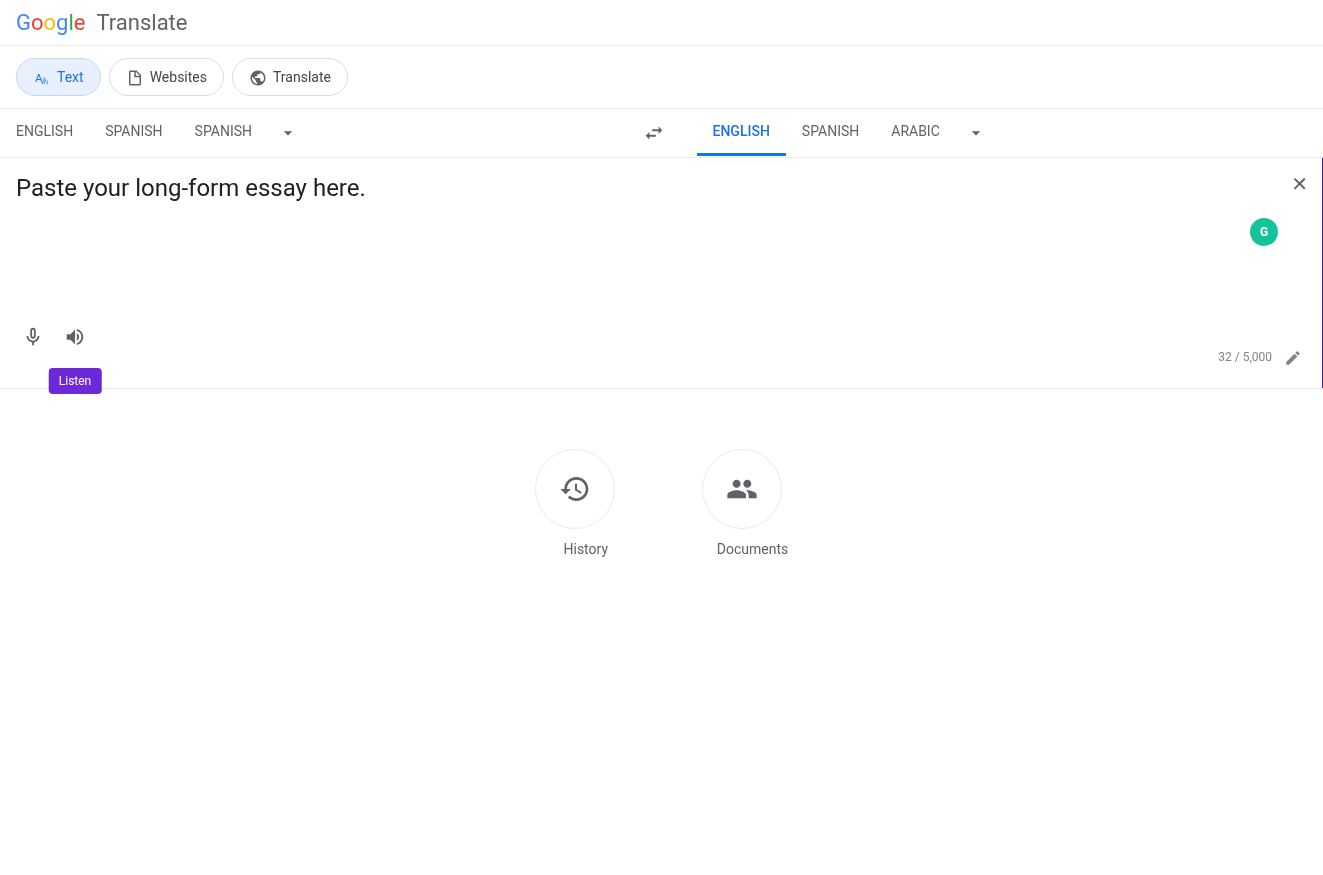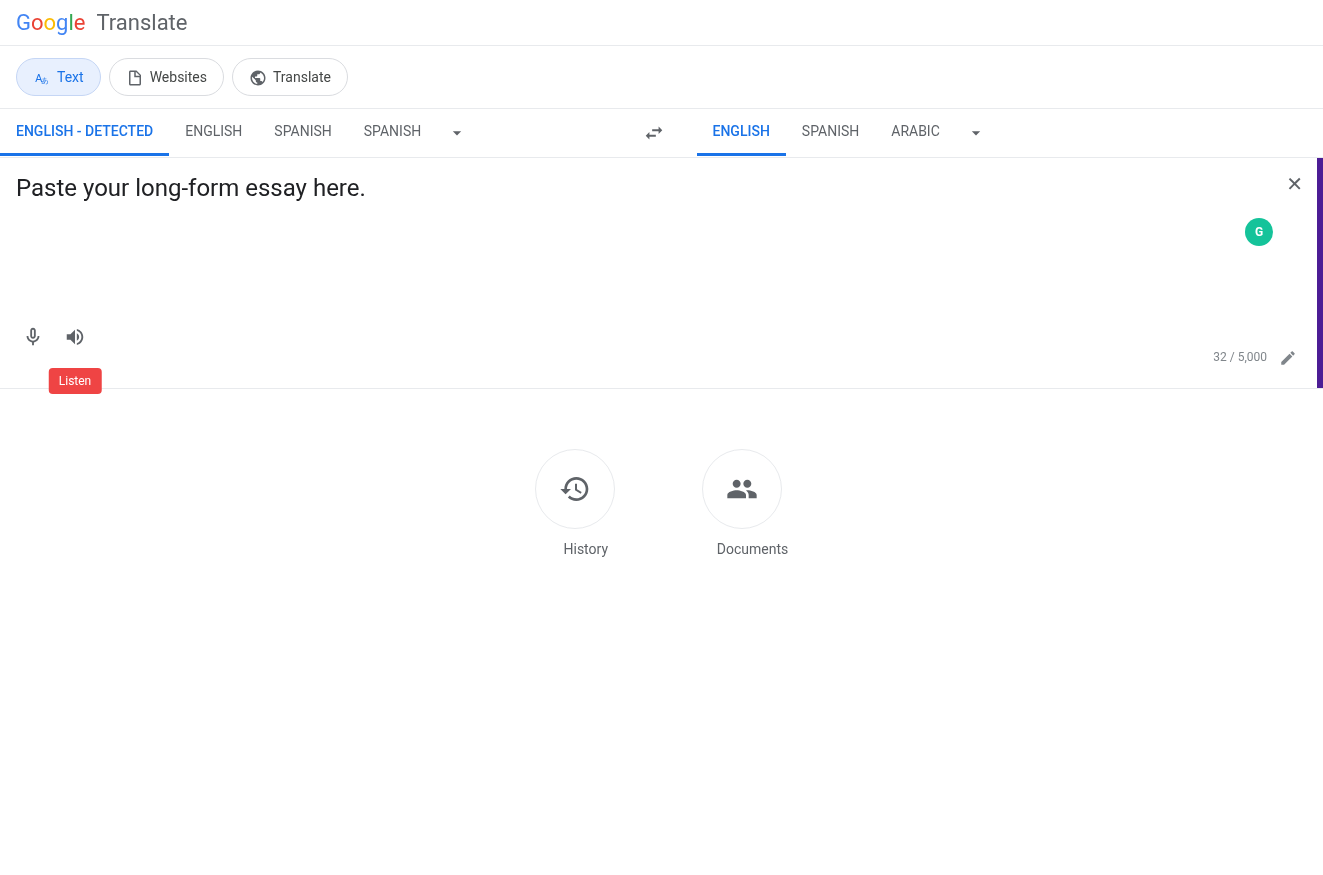--- a/index.html
+++ b/index.html
@@ -27,35 +27,35 @@
     .lang-bar { display: flex; align-items: center; border-bottom: 1px solid #e8eaed; padding: 0; }
     .lang-bar-left { display: flex; align-items: center; flex: 1; }
     .lang-bar-right { display: flex; align-items: center; flex: 1; padding-left: 16px; }
     .lang-tab { padding: 14px 16px; font-size: 14px; cursor: pointer; color: #5f6368; border-bottom: 3px solid transparent; white-space: nowrap; }
     .lang-tab.active { color: #1a73e8; border-bottom: 3px solid #1a73e8; font-weight: 500; }
     .lang-more { padding: 14px 10px; cursor: pointer; color: #5f6368; display: flex; align-items: center; }
     .swap-btn { padding: 10px 16px; cursor: pointer; color: #5f6368; display: flex; align-items: center; font-size: 18px; }
 
     
     .translation-area { display: flex; border-bottom: 1px solid #e8eaed; min-height: 220px; }
-    .source-panel { flex: 1; border-right: 6px solid #4c1d95; display: flex; flex-direction: column; padding: 16px; position: relative; }
+    .source-panel { flex: 1; border-right: 1px solid #4c1d95; display: flex; flex-direction: column; padding: 16px; position: relative; }
     .target-panel { flex: 1; display: flex; flex-direction: column; padding: 16px; background: #f8f9fa; }
     .source-textarea { flex: 1; border: none; outline: none; resize: none; font-size: 24px; color: #202124; width: 100%; min-height: 120px; background: transparent; font-family: inherit; }
     .target-text { font-size: 24px; color: #202124; flex: 1; min-height: 120px; }
     .clear-btn { position: absolute; top: 14px; right: 14px; background: none; border: none; cursor: pointer; color: #5f6368; font-size: 20px; display: flex; align-items: center; }
     .grammarly-icon { position: absolute; right: 44px; top: 60px; width: 28px; height: 28px; background: #15c39a; border-radius: 50%; display: flex; align-items: center; justify-content: center; color: white; font-size: 12px; font-weight: bold; }
     .panel-footer { display: flex; align-items: center; justify-content: space-between; margin-top: 8px; }
     .panel-footer-left { display: flex; gap: 8px; align-items: center; }
     .icon-btn { background: none; border: none; cursor: pointer; color: #5f6368; padding: 6px; border-radius: 50%; display: flex; align-items: center; font-size: 20px; }
     .char-count { font-size: 12px; color: #80868b; }
     .edit-btn { background: none; border: none; cursor: pointer; color: #80868b; font-size: 18px; padding: 4px; }
 
     
     .tooltip-container { position: relative; display: inline-block; }
-    .tooltip { position: absolute; bottom: -40px; left: 50%; transform: translateX(-50%); background: #ef4444; color: white; font-size: 12px; padding: 6px 10px; border-radius: 4px; white-space: nowrap; z-index: 10; }
+    .tooltip { position: absolute; bottom: -40px; left: 50%; transform: translateX(-50%); background: #6d28d9; color: white; font-size: 12px; padding: 6px 10px; border-radius: 4px; white-space: nowrap; z-index: 10; }
 
     
     .bottom-actions { display: flex; justify-content: center; gap: 80px; padding: 60px 0 40px; }
     .action-item { display: flex; flex-direction: column; align-items: center; gap: 12px; cursor: pointer; }
     .action-circle { width: 80px; height: 80px; border-radius: 50%; border: 1px solid #e8eaed; display: flex; align-items: center; justify-content: center; color: #5f6368; font-size: 32px; background: #fff; }
     .action-label { font-size: 14px; color: #5f6368; margin-left: 22px; }
 
     
     svg { display: inline-block; vertical-align: middle; }
   </style>
@@ -100,21 +100,20 @@
         <path d="M12 2C6.48 2 2 6.48 2 12s4.48 10 10 10 10-4.48 10-10S17.52 2 12 2zm-1 17.93c-3.95-.49-7-3.85-7-7.93 0-.62.08-1.21.21-1.79L9 15v1c0 1.1.9 2 2 2v1.93zm6.9-2.54c-.26-.81-1-1.39-1.9-1.39h-1v-3c0-.55-.45-1-1-1H8v-2h2c.55 0 1-.45 1-1V7h2c1.1 0 2-.9 2-2v-.41c2.93 1.19 5 4.06 5 7.41 0 2.08-.8 3.97-2.1 5.39z"></path>
       </svg>
     </span>
     <span>Translate</span>
   </div>
 </div>
 
 <div class="lang-bar">
 
   <div class="lang-bar-left">
-    <div class="lang-tab active">ENGLISH - DETECTED</div>
     <div class="lang-tab">ENGLISH</div>
     <div class="lang-tab">SPANISH</div>
     <div class="lang-tab">SPANISH</div>
     <div class="lang-more">
       <svg width="20" height="20" viewBox="0 0 24 24" fill="#5f6368">
           <path d="M7 10l5 5 5-5z"></path>
         </svg>
     </div>
   </div>
 

